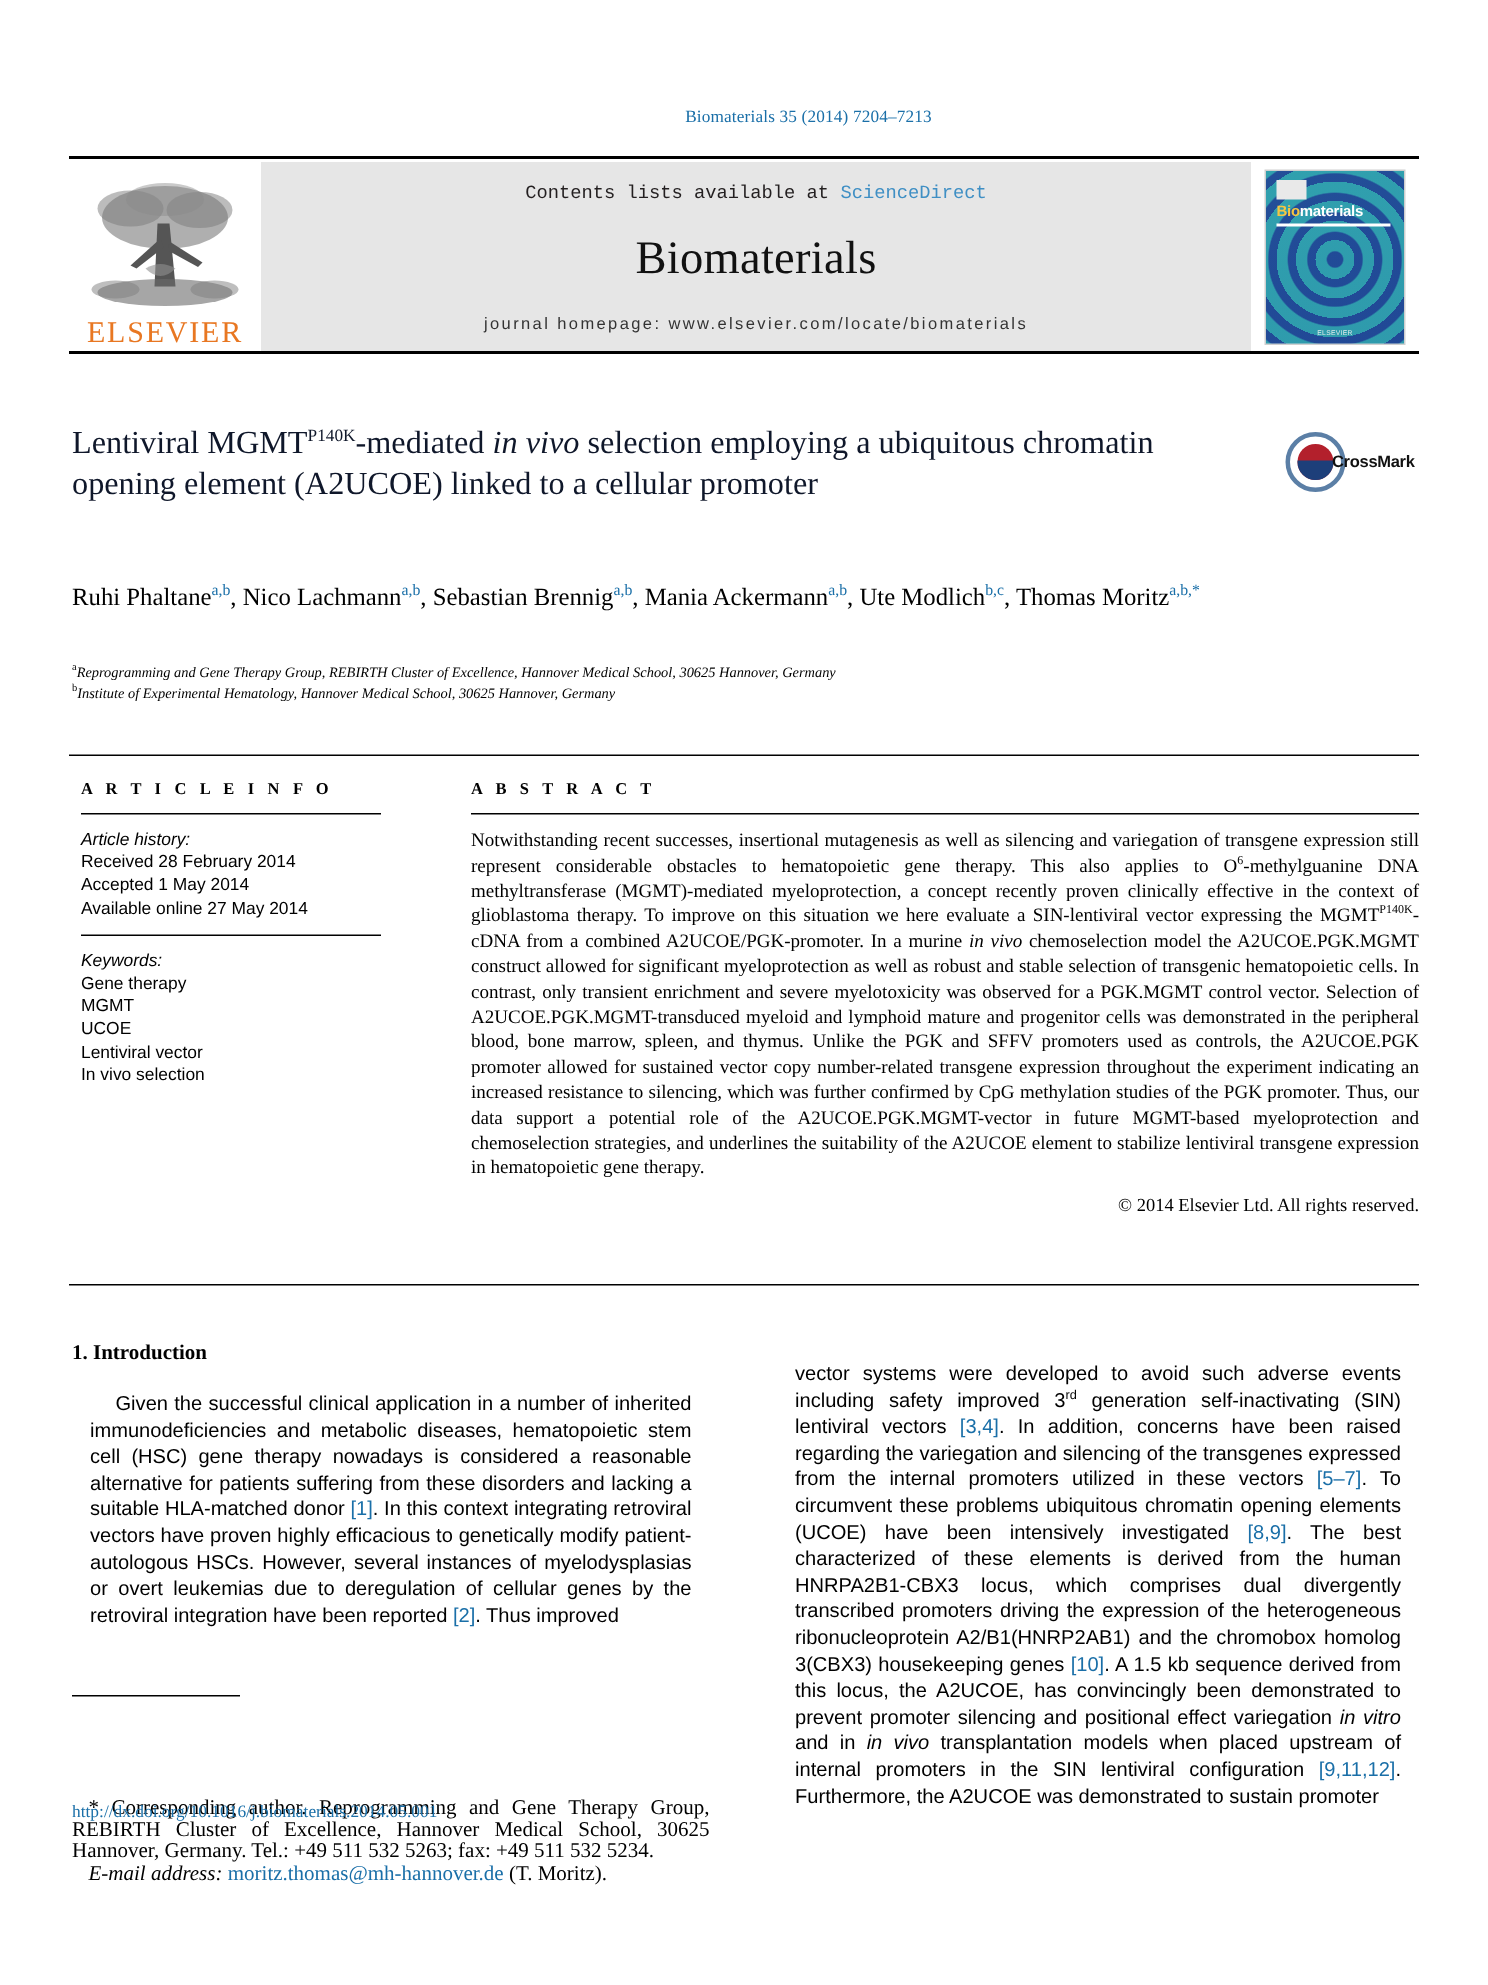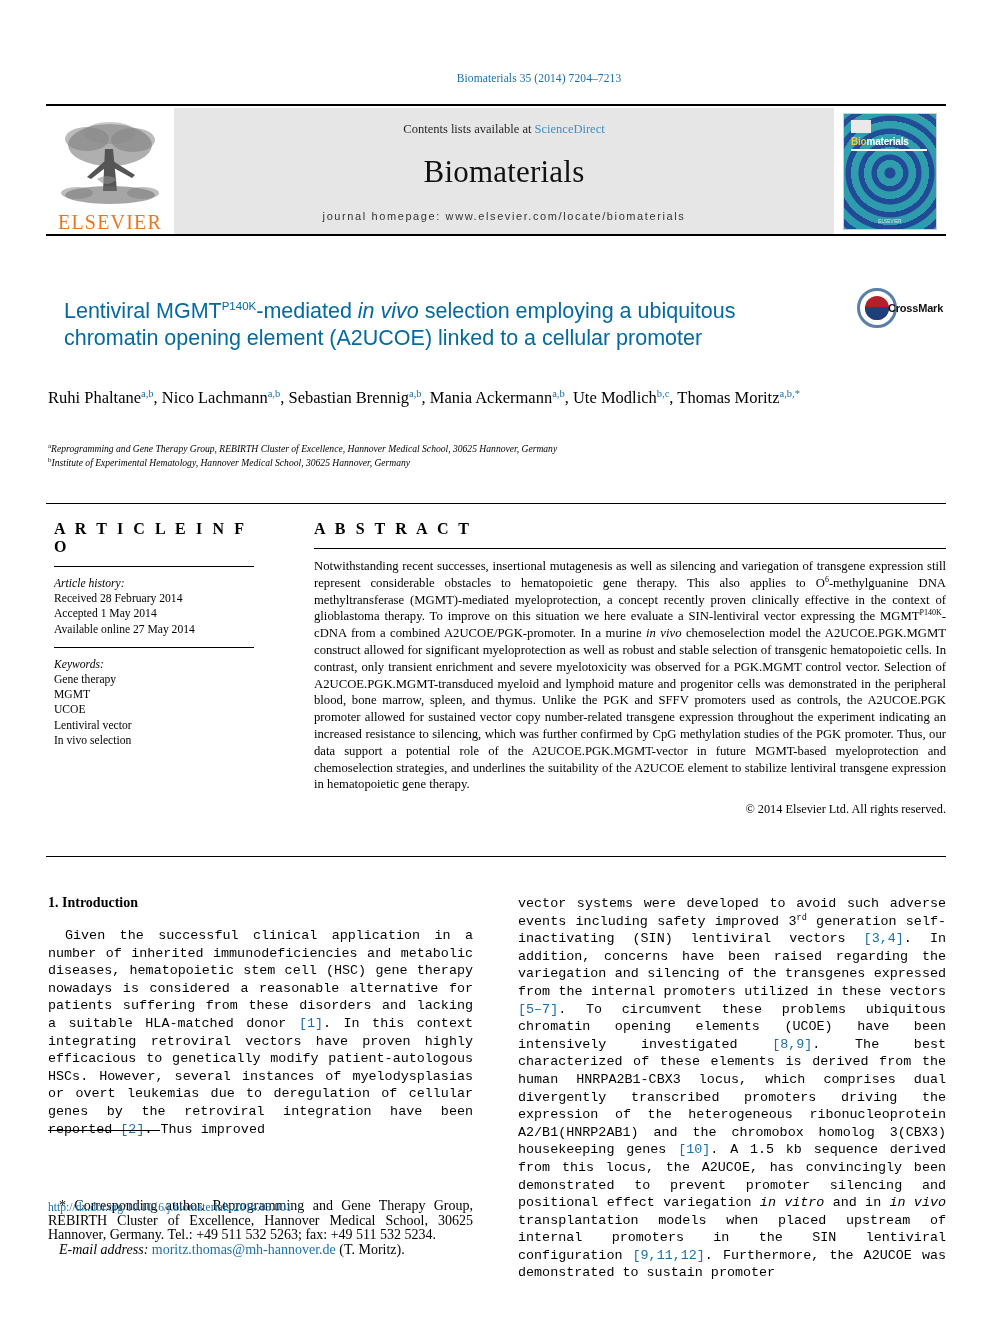--- a/index.html
+++ b/index.html
@@ -75,21 +75,21 @@
   }
   .journal-cell {
     flex: 1 1 auto;
     background: #e6e6e6;
     position: relative;
   }
   .contents-line {
     position: absolute;
     top: 14px; left: 0; right: 0;
     text-align: center;
-    font-family: Liberation Serif, serif;
+    font-family: Liberation Mono, monospace;
     font-size: 12.5px;
     color: #231f20;
   }
   .contents-line .sd {
     color: #3f8fc4;
   }
   .journal-name {
     position: absolute;
     top: 46px; left: 0; right: 0;
     text-align: center;
@@ -169,26 +169,26 @@
     letter-spacing: 0.2px;
   }
 
   
   .title-block {
     position: absolute;
     left: 48px; top: 282px;
     width: 790px;
   }
   .art-title {
-    font-family: Liberation Sans, sans-serif;
+    font-family: Liberation Serif, serif;
     font-size: 21.5px;
     line-height: 27px;
-    color: #0369a1;
+    color: #0f172a;
     font-weight: normal;
-    margin: 16px;
+    margin: 0;
   }
   .art-title sup {
     font-size: 11.5px;
     vertical-align: super;
     line-height: 0;
   }
   .art-title i { font-style: italic; }
 
   .crossmark {
     position: absolute;
@@ -284,32 +284,32 @@
     left: 54px; top: 520px;
     width: 200px;
   }
   .abs-col {
     position: absolute;
     left: 314px; top: 520px;
     width: 632px;
   }
   .sec-head {
     font-family: "Liberation Serif", serif;
-    font-size: 16px;
+    font-size: 11px;
     font-weight: bold;
     letter-spacing: 3.1px;
     color: #000;
   }
   .thin-rule {
     height: 0;
     border-top: 1px solid #000;
     margin: 10px 0 9px 0;
   }
   .info-body {
-    font-family: Liberation Serif, serif;
+    font-family: Liberation Sans, sans-serif;
     font-size: 11.6px;
     line-height: 15.2px;
   }
   .info-body .lbl {
     font-style: italic;
   }
   .abs-body {
     font-family: "Liberation Serif", serif;
     font-size: 12.7px;
     line-height: 16.8px;
@@ -340,25 +340,25 @@
     left: 518px; top: 895px;
     width: 428px;
   }
   .sec-title {
     font-family: "Liberation Serif", serif;
     font-size: 14px;
     font-weight: bold;
     margin: 0 0 16px 0;
   }
   .para {
-    font-family: Liberation Mono, monospace;
+    font-family: Liberation Sans, sans-serif;
     font-size: 13.4px;
     line-height: 17.6px;
     text-align: justify;
-    margin: 0;
+    margin: 12px;
     text-indent: 17px;
   }
   .para.noind { text-indent: 0; }
   .para i { font-style: italic; }
   .para sup { font-size: 8.5px; vertical-align: super; line-height: 0; }
   .ref { color: #1a6fa8; }
 
   
   .footnote-rule {
     position: absolute;

